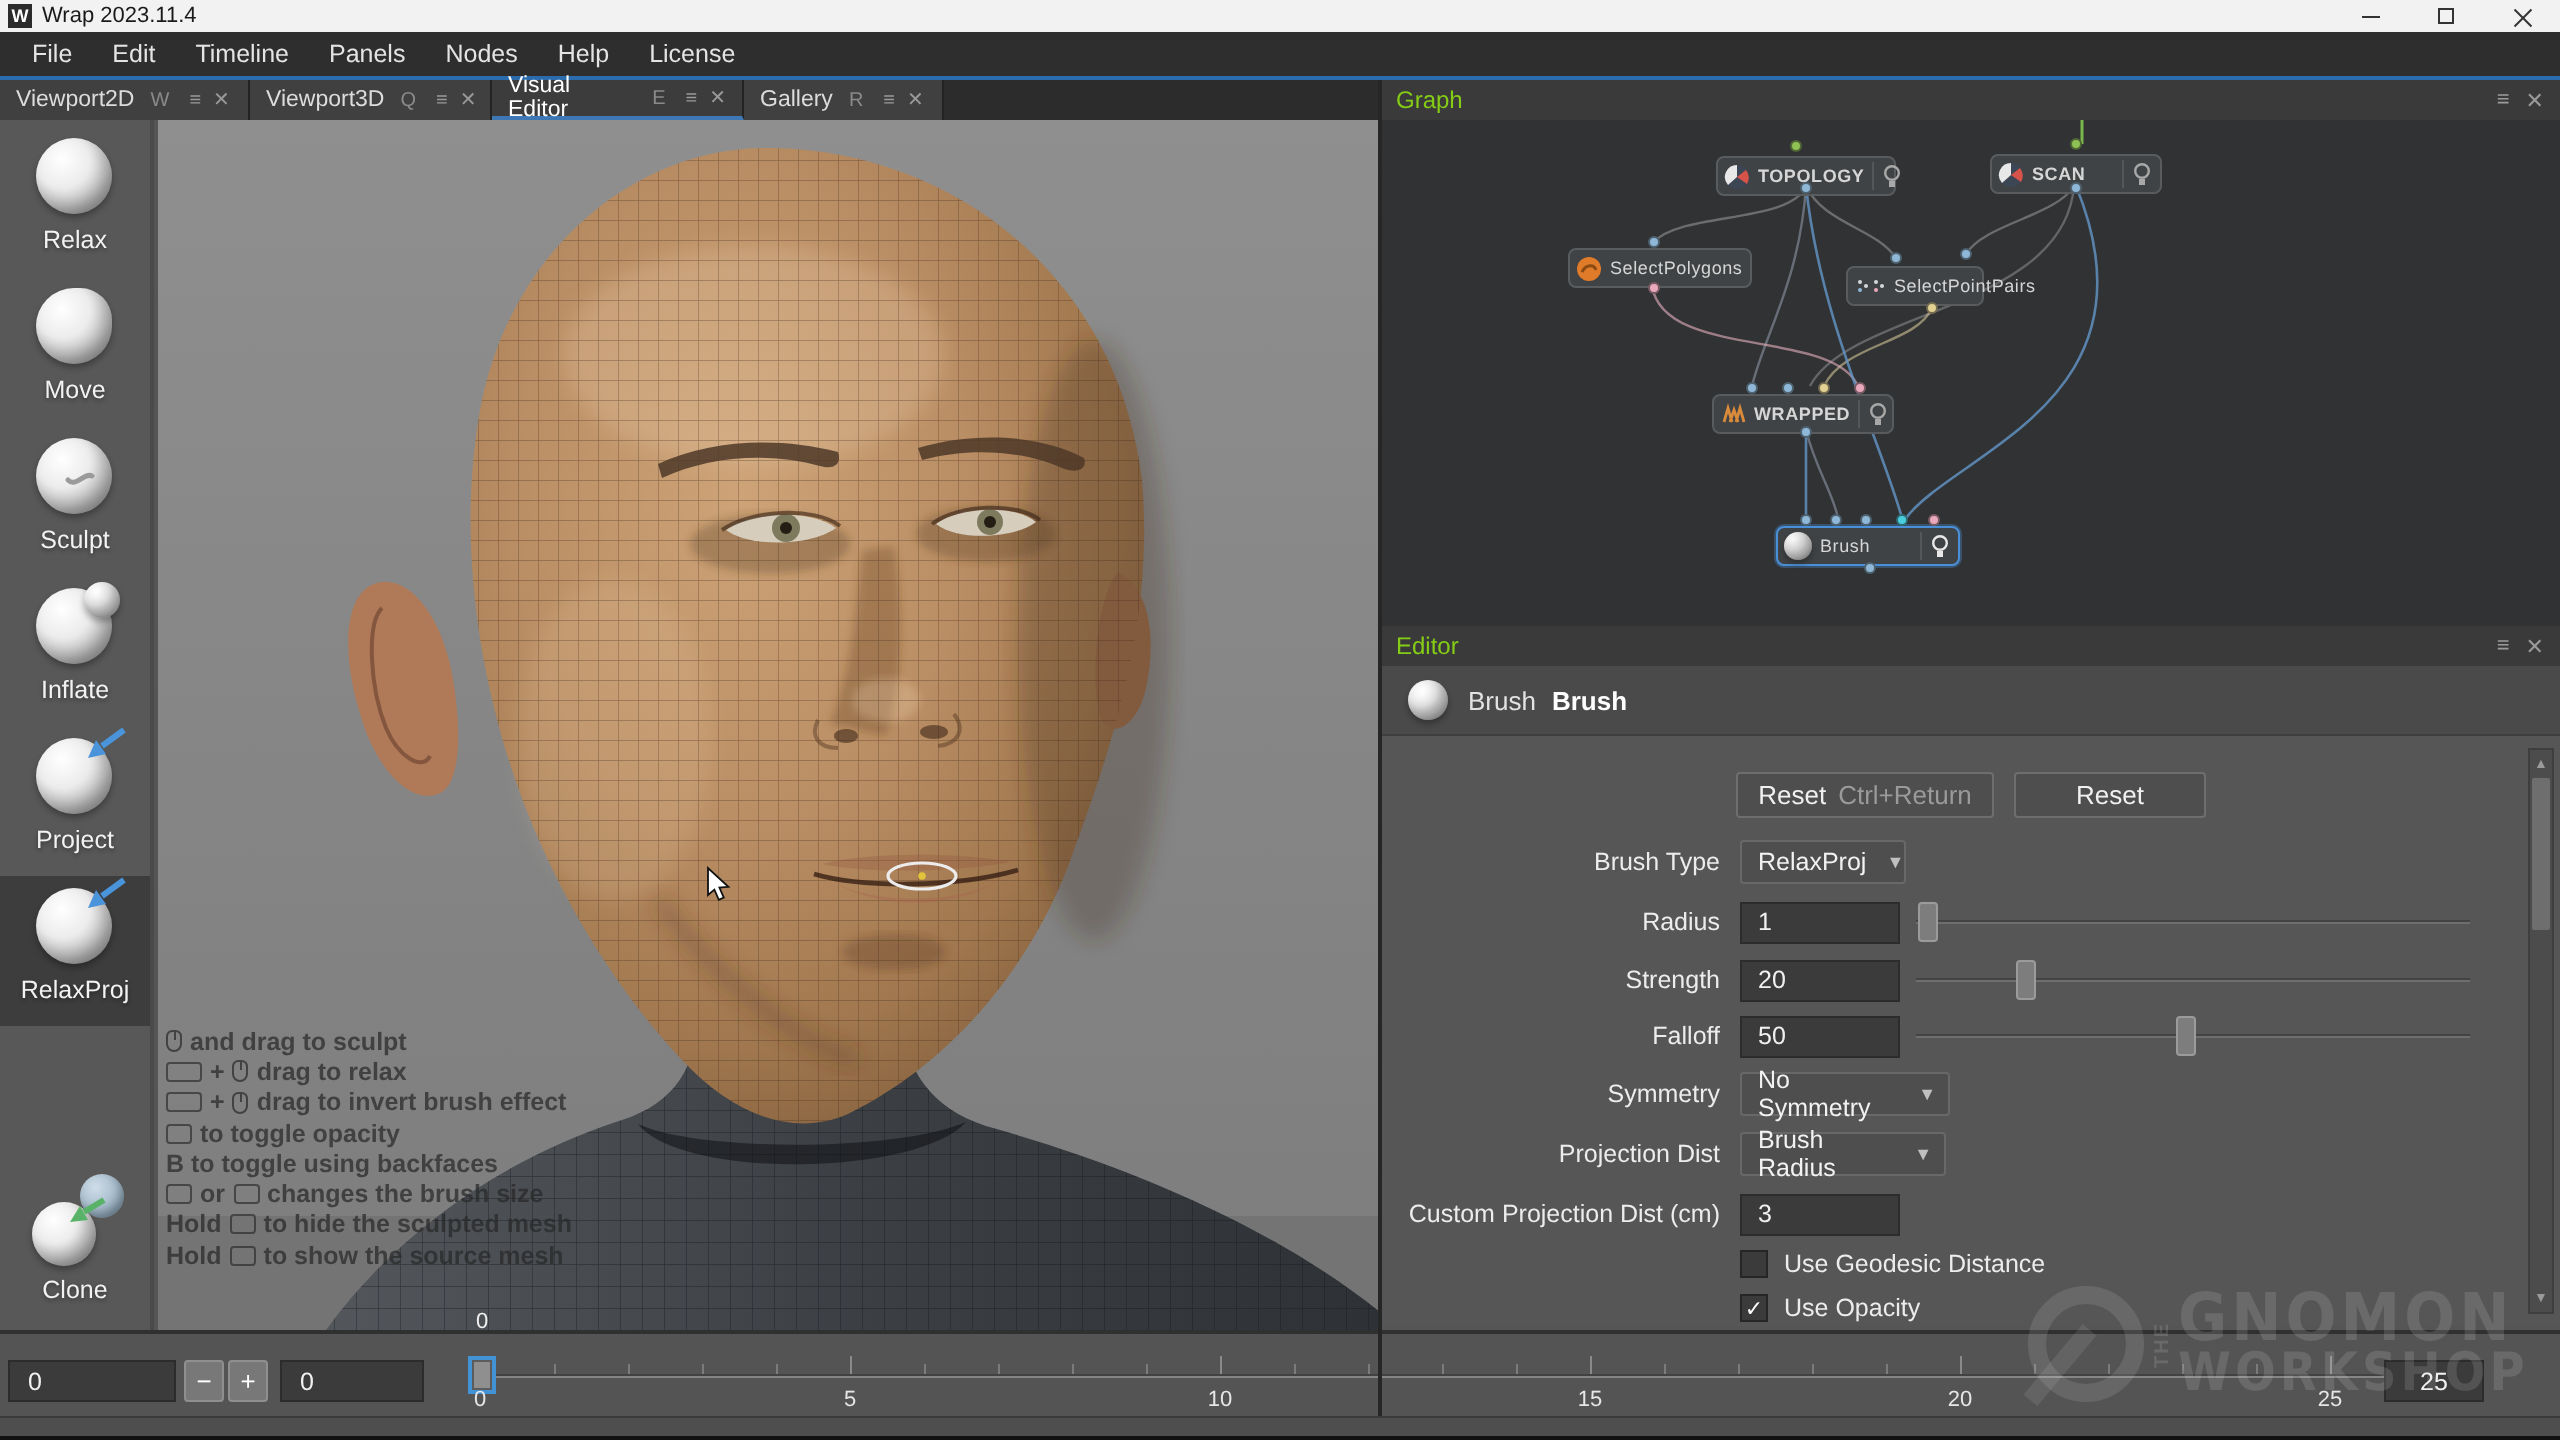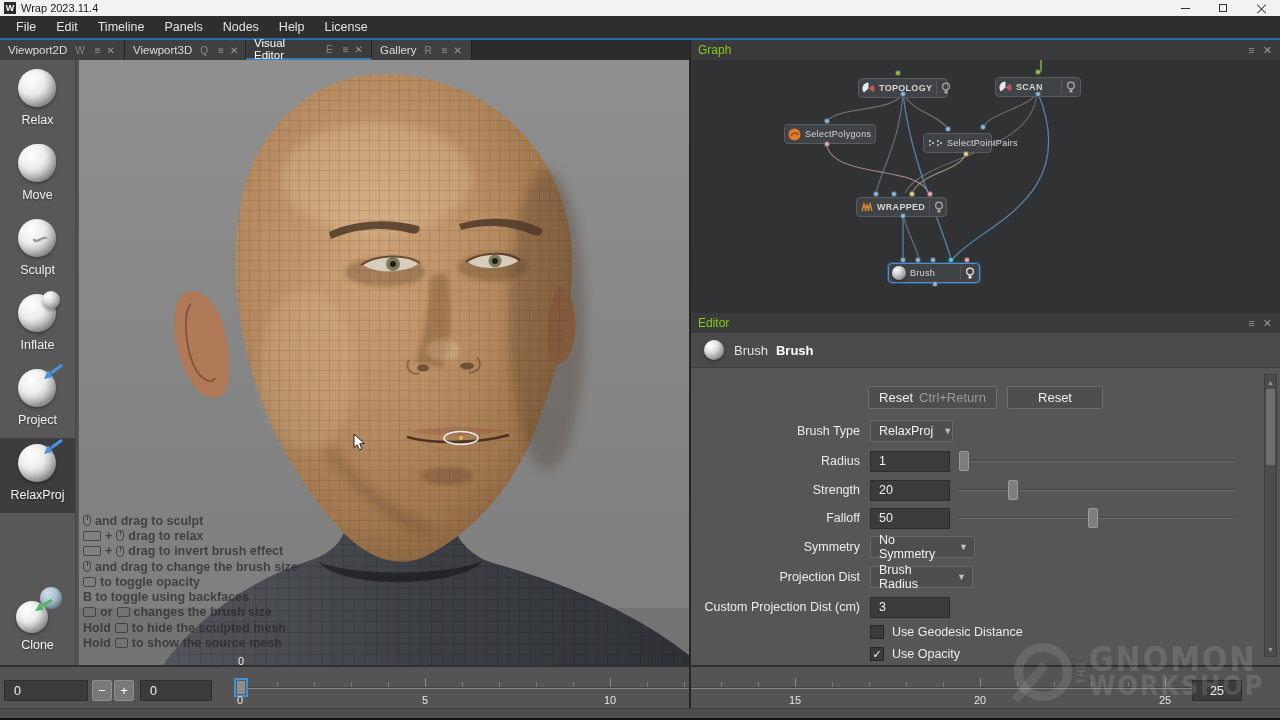--- a/index.html
+++ b/index.html
@@ -355,24 +355,20 @@
             <span class="hm"></span>
             <span>drag to relax</span>
           </div>
         <div class="hline">
             <span class="hk wide"></span>
             <span class="w">+</span>
             <span class="hm"></span>
             <span>drag to invert brush effect</span>
           </div>
         <div class="hline">
-            <span class="hm"></span>
-            <span>and drag to change the brush size</span>
-          </div>
-        <div class="hline">
             <span class="hk"></span>
             <span>to toggle opacity</span>
           </div>
         <div class="hline">
             <span>B to toggle using backfaces</span>
           </div>
         <div class="hline">
             <span class="hk"></span>
             <span class="w">or</span>
             <span class="hk"></span>

